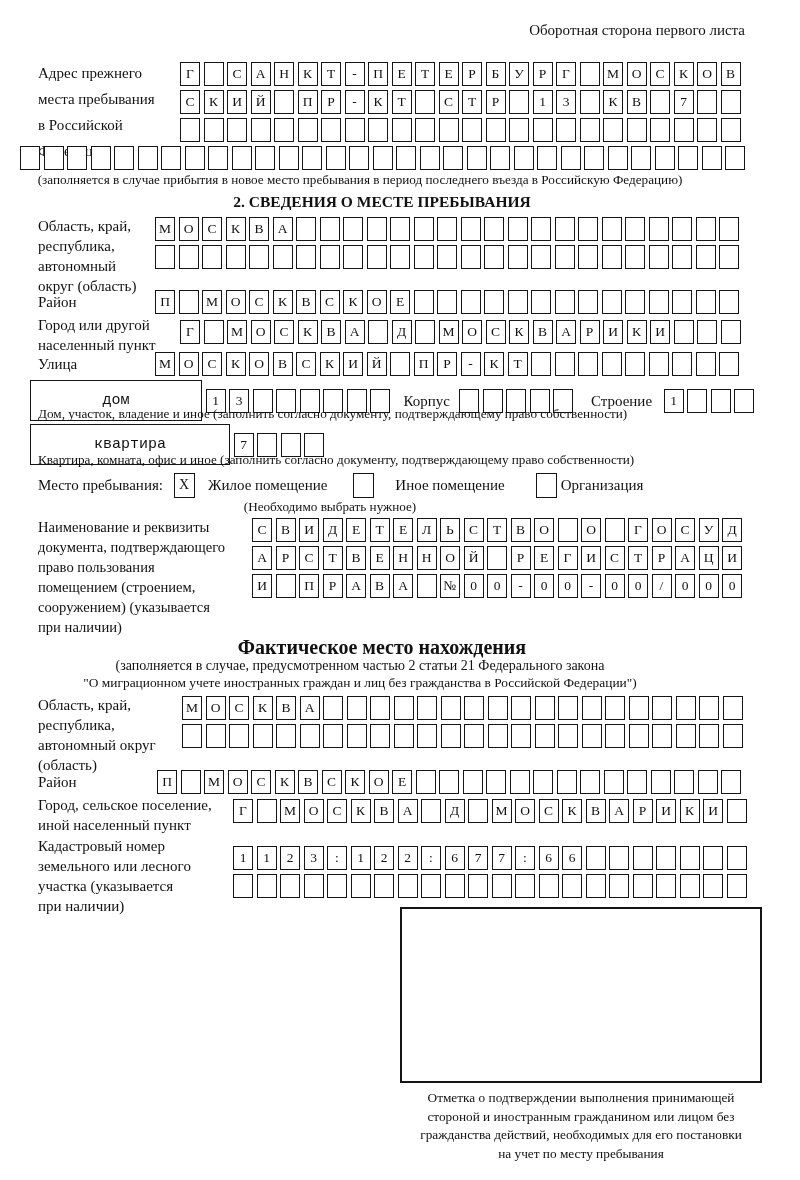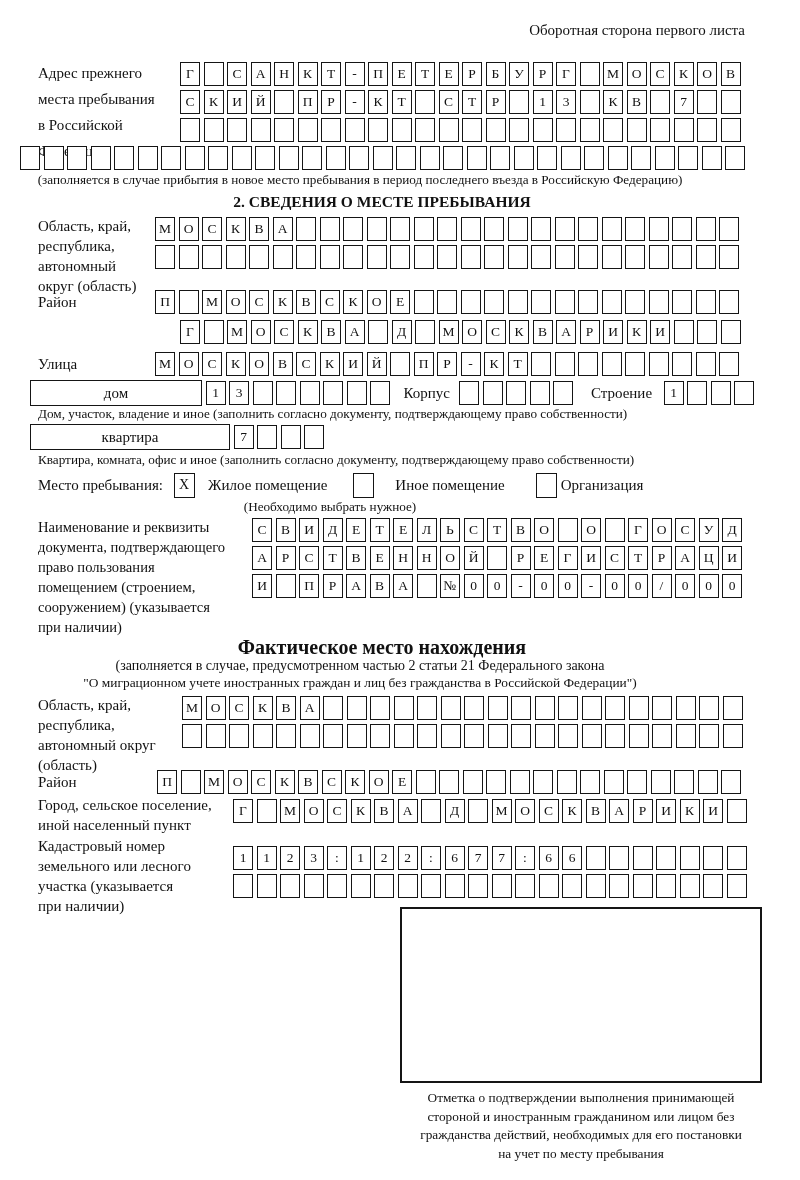--- a/index.html
+++ b/index.html
@@ -12,22 +12,22 @@
   .grid{position:absolute;display:flex;flex-direction:column;gap:4px;}
   .grid .gridrow{display:flex;gap:3.5px;}
   .cell{
     width:20px;height:24px;box-sizing:border-box;border:1.6px solid #151515;
     display:flex;align-items:center;justify-content:center;
     font-size:13.5px;line-height:1;background:#fff;flex:0 0 auto;
   }
   .lbl{position:absolute;font-size:15px;line-height:20px;color:#111;}
   .lbl-wide{line-height:26px;}
   .labelbox{
-    box-sizing:border-box;border:1.6px solid #151515;height:26px;
-    display:flex;align-items:center;justify-content:center;font-size:15px;flex:0 0 auto;
+    box-sizing:border-box;border:1.6px solid #151515;height:41px;
+    display:flex;align-items:center;justify-content:center;font-size:15px;flex:0 0 auto;font-family:Liberation Mono, monospace;
   }
   .inline-word{font-size:15px;line-height:26px;white-space:nowrap;}
   .checkcell{
     width:21px;height:25px;box-sizing:border-box;border:1.6px solid #151515;
     display:flex;align-items:center;justify-content:center;font-size:14px;flex:0 0 auto;
   }
   .note{position:absolute;font-size:13.2px;color:#111;white-space:nowrap;}
   .center{left:0;width:720px;text-align:center;}
   .heading{position:absolute;left:0;width:764px;text-align:center;font-weight:bold;font-size:15.5px;}
   .stamp-box{position:absolute;box-sizing:border-box;border:2px solid #151515;background:#fff;}
@@ -248,20 +248,24 @@
       <span class="cell"></span>
       <span class="cell"></span>
       <span class="cell"></span>
       <span class="cell"></span>
       <span class="cell"></span>
       <span class="cell"></span>
       <span class="cell"></span>
       <span class="cell"></span>
     </div>
 
+  <div class="lbl" style="left:38px;top:315px;">
+      <div>Город или другой</div>
+      <div>населенный пункт</div>
+    </div>
   <div class="cellrow" style="left:180px;top:320px;">
       <span class="cell">Г</span>
       <span class="cell"></span>
       <span class="cell">М</span>
       <span class="cell">О</span>
       <span class="cell">С</span>
       <span class="cell">К</span>
       <span class="cell">В</span>
       <span class="cell">А</span>
       <span class="cell"></span>

